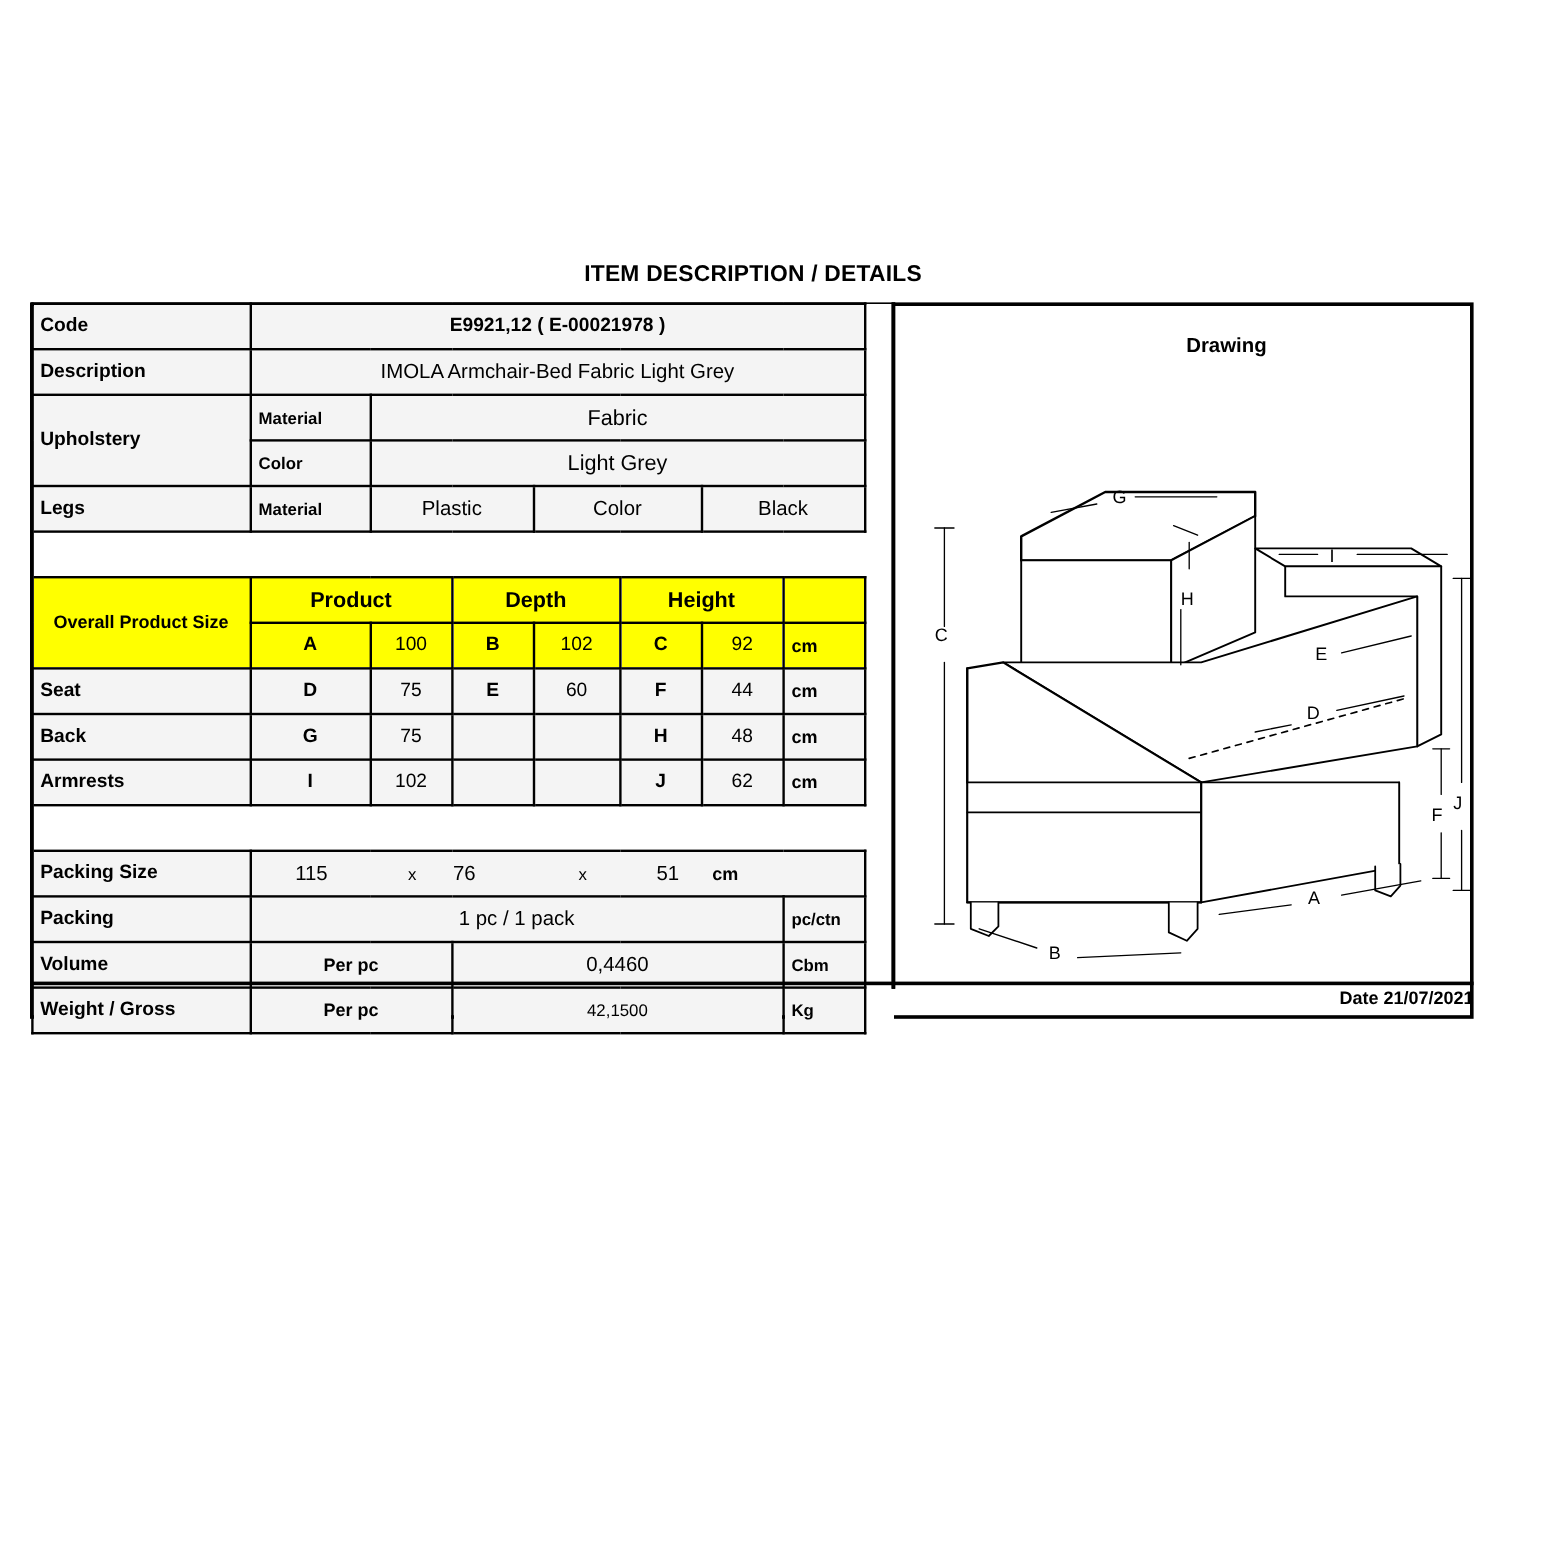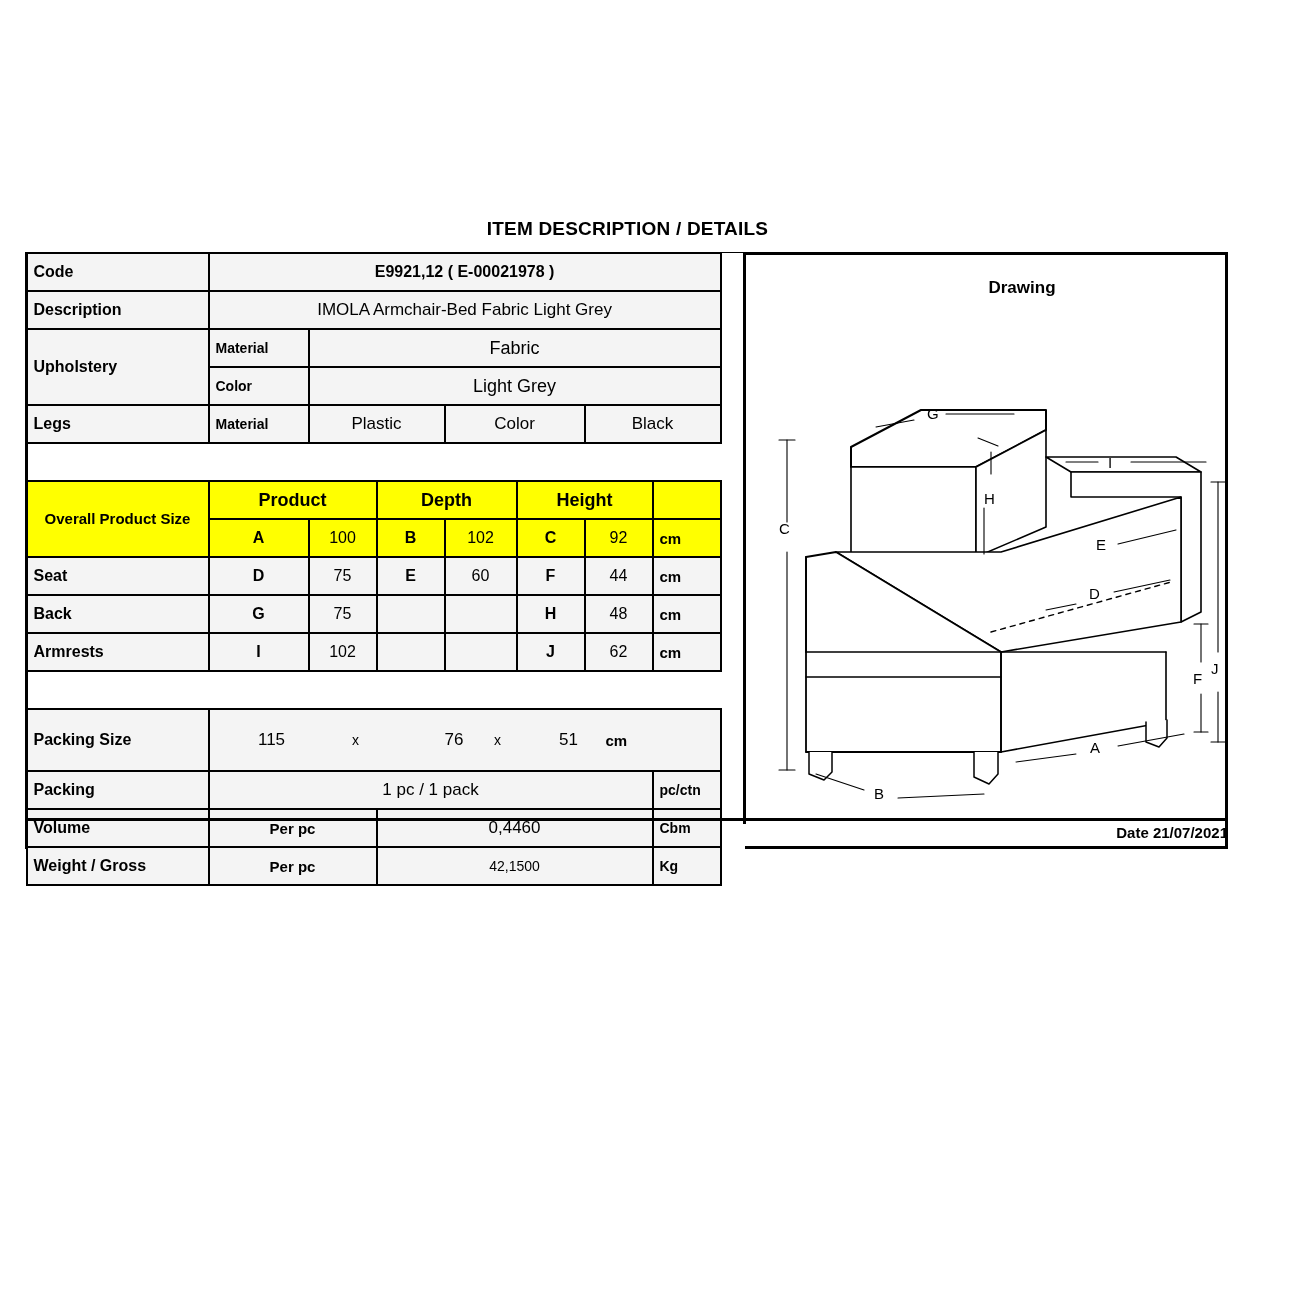--- a/index.html
+++ b/index.html
@@ -267,25 +267,25 @@
         <td class="noborder"></td>
       </tr>
 
       <tr>
         <td class="gapcell" style="border-left:3px solid #000 !important"></td>
         <td class="gapcell" colspan="8"></td>
       </tr>
 
       <tr>
         <td class="label lft outer-left">Packing Size</td>
-        <td class="ctr" colspan="7" style="padding:12px">
+        <td class="ctr" colspan="7" style="padding:0">
           <div style="display:flex;align-items:center;font-size:17px;">
             <span style="width:100px;text-align:center">115</span>
             <span style="width:68px;text-align:center;font-size:14px">x</span>
-            <span style="width:74px;text-align:right">76</span>
+            <span style="width:74px;text-align:left">76</span>
             <span style="width:68px;text-align:center;font-size:14px">x</span>
             <span style="width:74px;text-align:center">51</span>
             <span style="width:60px;text-align:left;font-weight:bold;font-size:15px">cm</span>
           </div>
         </td>
         <td class="noborder"></td>
       </tr>
 
       <tr>
         <td class="label lft outer-left">Packing</td>

